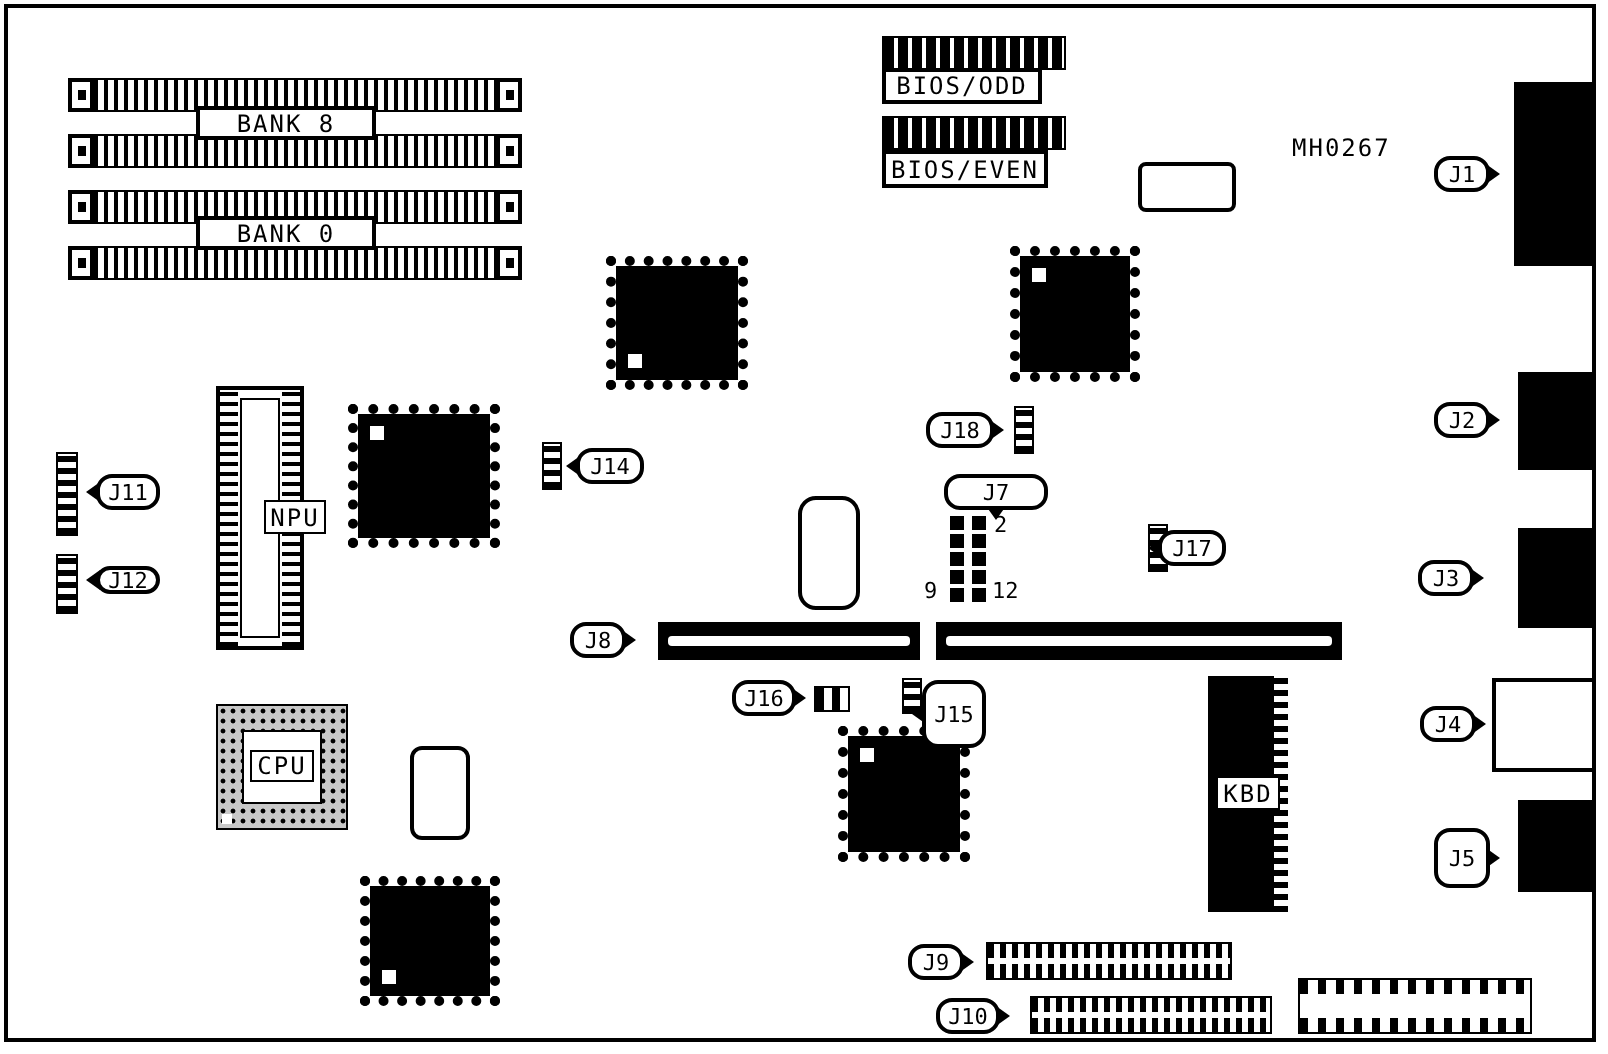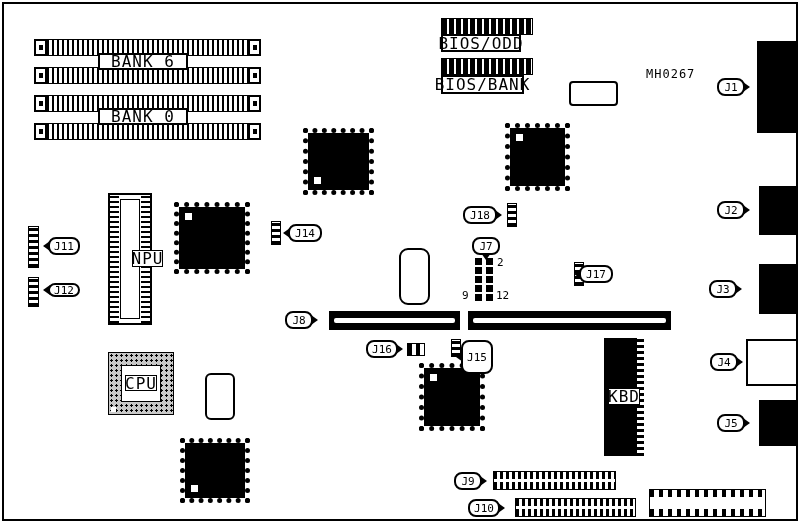--- a/index.html
+++ b/index.html
@@ -2,21 +2,21 @@
 <html><head>
 <meta charset="utf-8">
 <style>
   *{box-sizing:border-box;margin:0;padding:0}
   html,body{background:#fff}
   body{font-family:"DejaVu Sans Mono","Liberation Mono",monospace;color:#000}
   .board{position:relative;width:796px;height:519px;border:2px solid #000;margin:2px;background:#fff;overflow:hidden}
 
   
   .lbox{position:absolute;background:#fff;border:2px solid #000;display:flex;align-items:center;justify-content:center;
-        font-size:16px;letter-spacing:1px;z-index:4;white-space:nowrap}
+        font-size:12px;letter-spacing:1px;z-index:4;white-space:nowrap}
 
   
   .callout{position:absolute;background:#fff;border:2px solid #000;border-radius:8px;display:flex;align-items:center;justify-content:center;
            font-size:11px;z-index:5;white-space:nowrap}
   .callout::after{content:"";position:absolute;width:0;height:0;border:5px solid transparent}
   .pr::after{left:100%;top:50%;transform:translateY(-50%);border-left:7px solid #000;border-right:0}
   .pl::after{right:100%;top:50%;transform:translateY(-50%);border-right:7px solid #000;border-left:0}
   .pd::after{top:100%;left:50%;transform:translateX(-50%);border-top:7px solid #000;border-bottom:0}
 
   
@@ -96,45 +96,45 @@
   <div class="simm" style="left:30px;top:91px;width:227px">
     <span class="end"></span>
     <span class="mid"></span>
     <span class="end"></span>
   </div>
   <div class="simm" style="left:30px;top:119px;width:227px">
     <span class="end"></span>
     <span class="mid"></span>
     <span class="end"></span>
   </div>
-  <div class="lbox" style="left:94px;top:49px;width:90px;height:17px">BANK 6</div>
+  <div class="lbox" style="left:94px;top:49px;width:90px;height:17px">BANK 8</div>
   <div class="lbox" style="left:94px;top:104px;width:90px;height:17px">BANK 0</div>
 
   <div class="biosbar" style="left:437px;top:14px;width:92px;height:17px"></div>
   <div class="lbox" style="left:437px;top:30px;width:80px;height:18px">BIOS/ODD</div>
   <div class="biosbar" style="left:437px;top:54px;width:92px;height:17px"></div>
-  <div class="lbox" style="left:437px;top:71px;width:83px;height:19px">BIOS/BANK</div>
+  <div class="lbox" style="left:437px;top:71px;width:83px;height:19px">BIOS/EVEN</div>
 
   <div class="crystal" style="left:565px;top:77px;width:49px;height:25px"></div>
   <div class="text" style="left:642px;top:63px">MH0267</div>
 
   <div class="connB" style="left:753px;top:37px;width:43px;height:92px"></div>
   <div class="callout pr" style="left:713px;top:74px;width:28px;height:18px">J1</div>
 
   <div class="connB" style="left:755px;top:182px;width:41px;height:49px"></div>
   <div class="callout pr" style="left:713px;top:197px;width:28px;height:18px">J2</div>
 
   <div class="connB" style="left:755px;top:260px;width:41px;height:50px"></div>
   <div class="callout pr" style="left:705px;top:276px;width:28px;height:18px">J3</div>
 
   <div class="connW" style="left:742px;top:335px;width:54px;height:47px"></div>
   <div class="callout pr" style="left:706px;top:349px;width:28px;height:18px">J4</div>
 
   <div class="connB" style="left:755px;top:396px;width:41px;height:46px"></div>
-  <div class="callout pr" style="left:713px;top:410px;width:28px;height:18px">J5</div>
+  <div class="callout pr" style="left:713px;top:410px;width:28px;height:30px">J5</div>
 
   <div class="hdrV" style="left:24px;top:222px;width:11px;height:42px"></div>
   <div class="callout pl" style="left:44px;top:233px;width:32px;height:18px">J11</div>
 
   <div class="hdrV" style="left:24px;top:273px;width:11px;height:30px"></div>
   <div class="callout pl" style="left:44px;top:279px;width:32px;height:14px">J12</div>
 
   <div class="npu" style="left:104px;top:189px;width:44px;height:132px">
     <div class="npu-cav"></div>
   </div>
@@ -164,21 +164,21 @@
 
   <div class="crystal" style="left:201px;top:369px;width:30px;height:47px;border-radius:6px"></div>
   <div class="osc" style="left:395px;top:244px;width:31px;height:57px"></div>
 
   <div class="hdrV" style="left:267px;top:217px;width:10px;height:24px"></div>
   <div class="callout pl" style="left:284px;top:220px;width:34px;height:18px">J14</div>
 
   <div class="hdrV" style="left:503px;top:199px;width:10px;height:24px"></div>
   <div class="callout pr" style="left:459px;top:202px;width:34px;height:18px">J18</div>
 
-  <div class="callout pd" style="left:468px;top:233px;width:28px;height:18px">J7</div>
+  <div class="callout pd" style="left:468px;top:233px;width:52px;height:18px">J7</div>
   <div class="j7grid" style="left:471px;top:254px">
     <span class="pin"></span>
       <span class="pin"></span>
     <span class="pin"></span>
       <span class="pin"></span>
     <span class="pin"></span>
       <span class="pin"></span>
     <span class="pin"></span>
       <span class="pin"></span>
     <span class="pin"></span>

